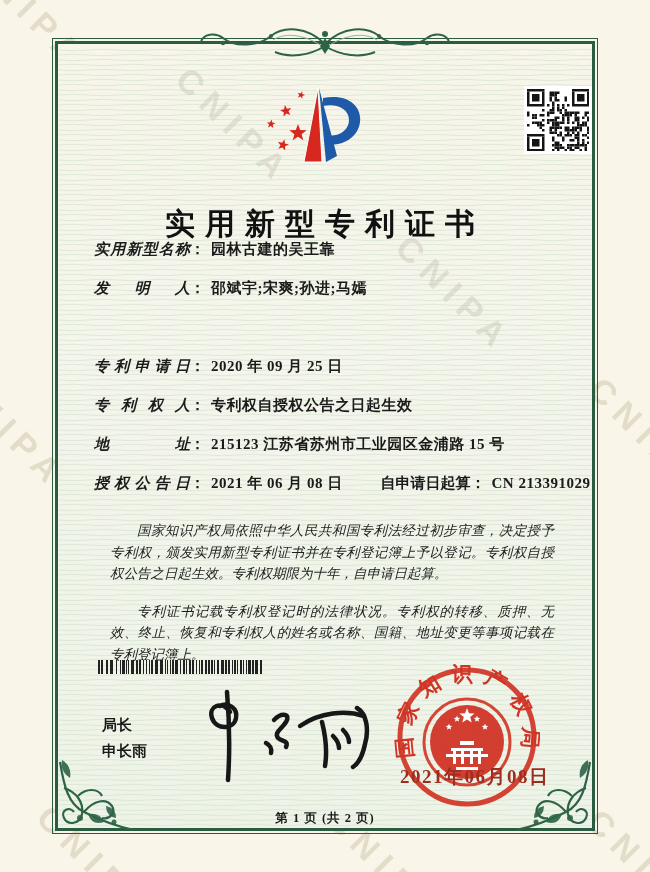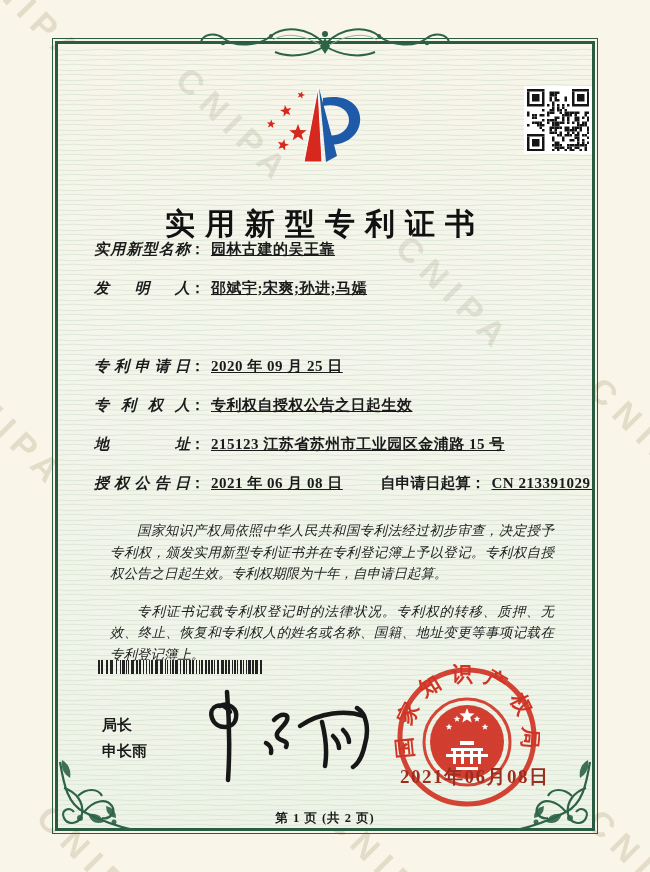--- a/index.html
+++ b/index.html
@@ -51,21 +51,21 @@
   .logo{position:absolute;left:203px;top:40px;}
   .qr{position:absolute;left:466px;top:42px;width:68px;height:68px;background:#fff;padding:3px;box-sizing:border-box;}
   .title{
     position:absolute;left:0;top:124px;width:100%;text-align:center;
     font-size:30px;font-weight:bold;letter-spacing:10px;color:#111;margin-top:36px;
   }
 
   .frow{position:absolute;left:36px;font-size:15px;font-weight:600;white-space:nowrap;}
   .flabel{display:inline-block;width:96px;text-align:justify;text-align-last:justify;vertical-align:top;font-style:italic;}
   .fcolon{display:inline-block;margin-right:6px;}
-  .fvalue{letter-spacing:0.5px;text-decoration:underline;}
+  .fvalue{letter-spacing:0.5px;}
   .fgroup2{display:inline-block;margin-left:34px;}
   .flabel2{display:inline-block;width:90px;text-align:justify;text-align-last:justify;}
 
   .paras{
     position:absolute;left:36px;top:460px;width:476px;
     font-size:13.5px;line-height:21.5px;font-style:italic;
     text-align:justify;color:#1d1d1d;font-weight:500;
   }
   .paras p{margin:16px;text-indent:2em;}
 

